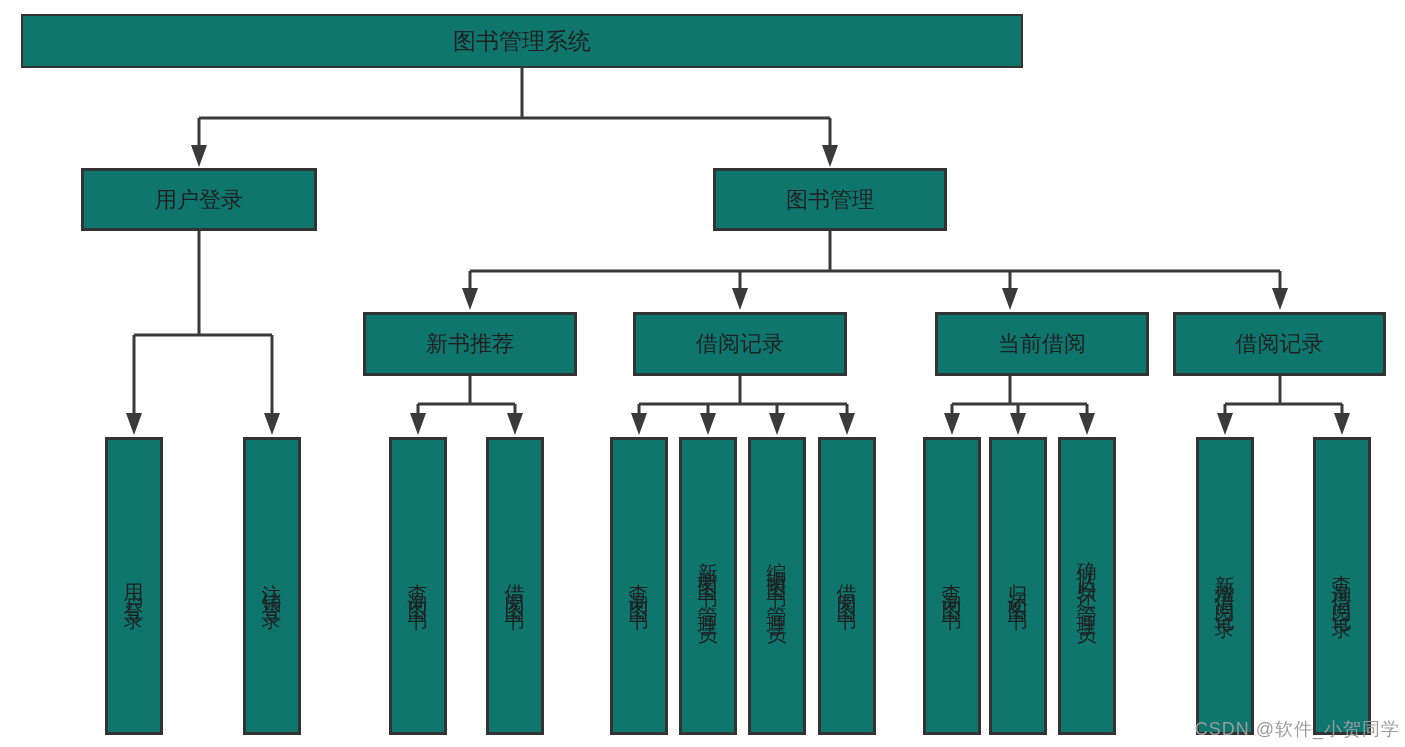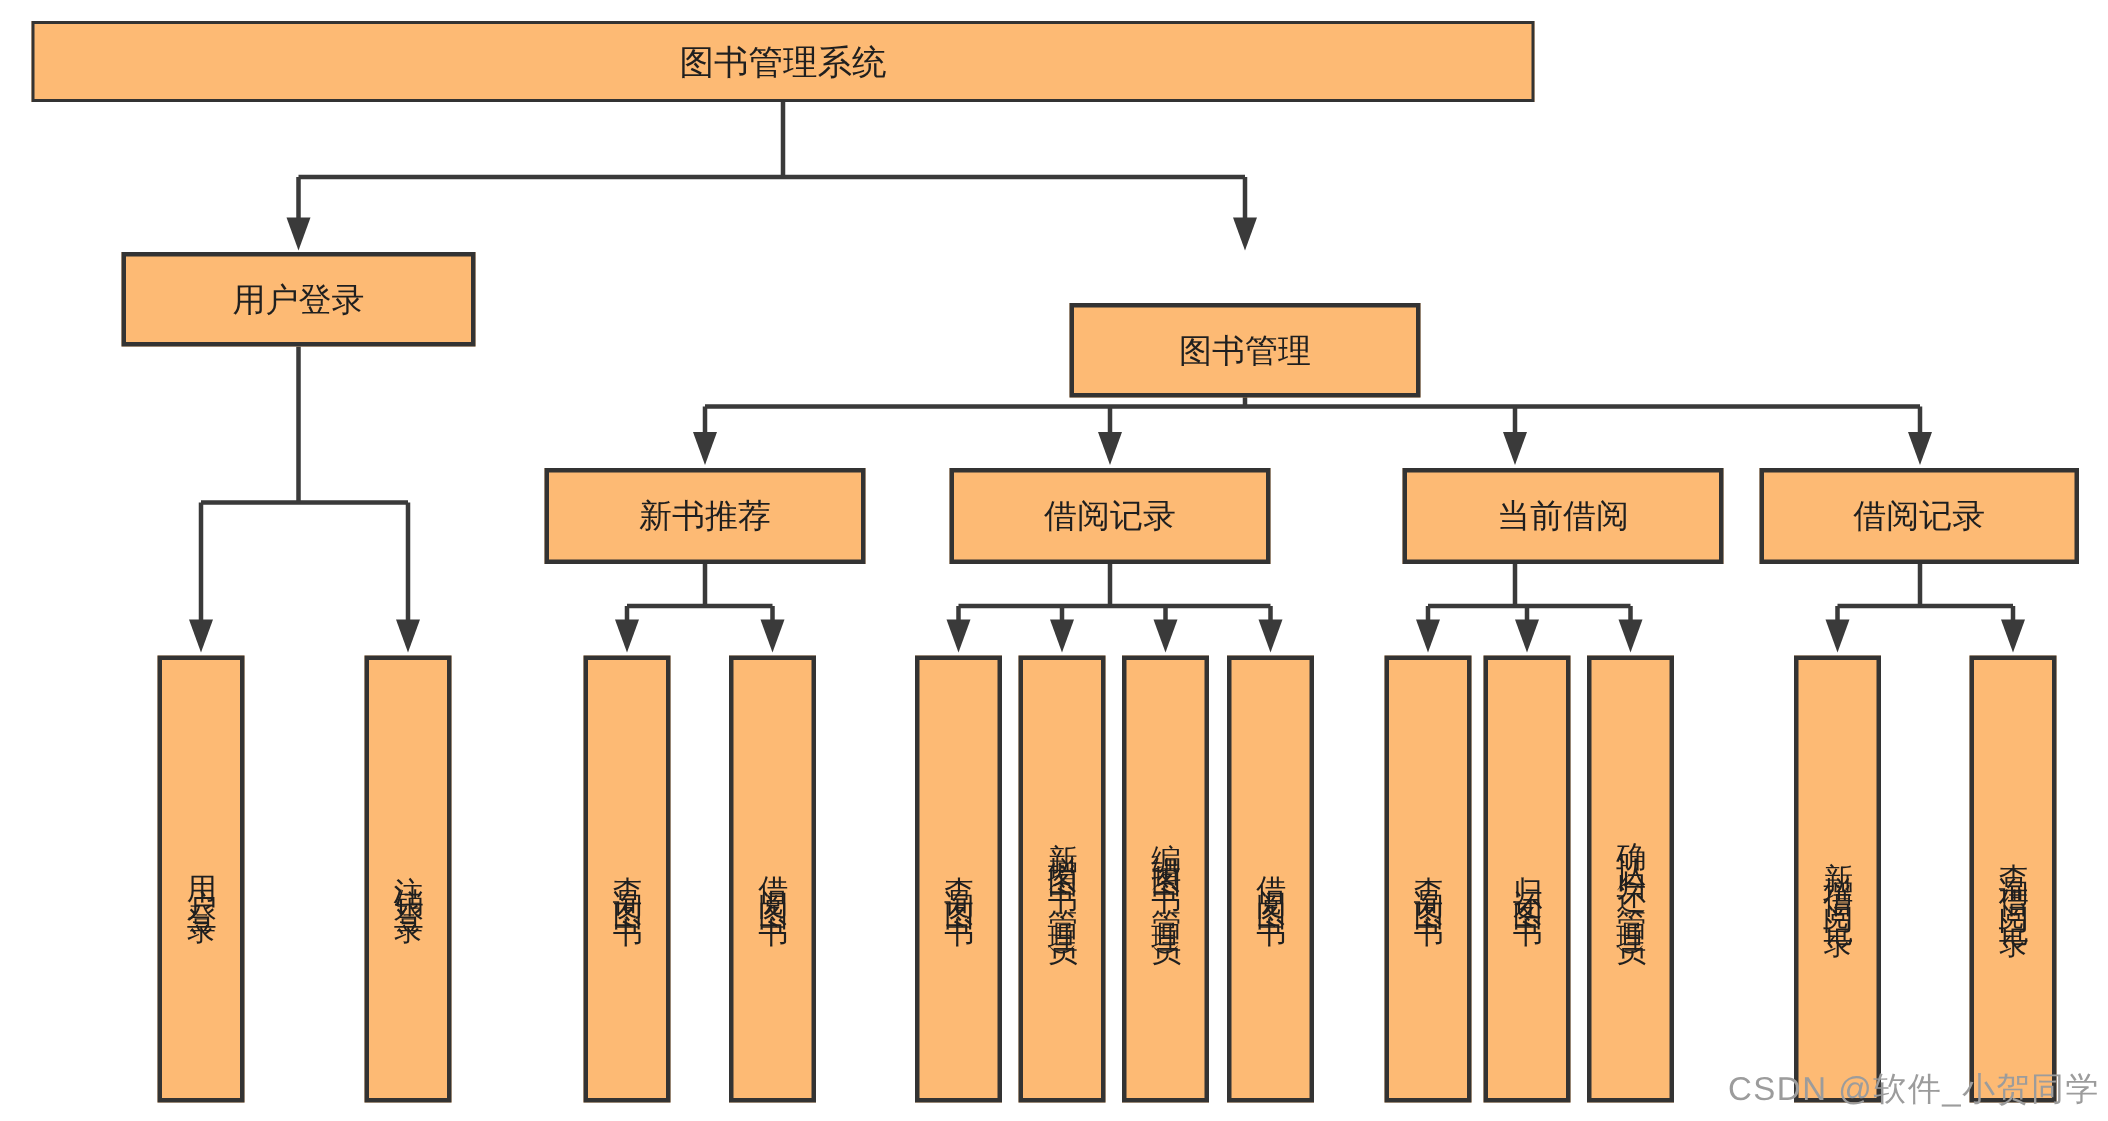--- a/index.html
+++ b/index.html
@@ -12,21 +12,21 @@
     overflow: hidden;
   }
   #connectors {
     position: absolute;
     left: 0; top: 0;
     z-index: 0;
   }
   .box {
     position: absolute;
     box-sizing: border-box;
-    background: #fdba74;
+    background: #0f766e;
     border: 3px solid #333333;
     color: #1f1f1f;
     display: flex;
     align-items: center;
     justify-content: center;
     z-index: 1;
     text-align: center;
   }
   .root-box {
     border-width: 2px;
@@ -42,21 +42,21 @@
     writing-mode: vertical-rl;
     text-orientation: mixed;
     letter-spacing: 0.45em;
     line-height: 1;
     white-space: nowrap;
   }
   #watermark {
     position: absolute;
     right: 5px;
     bottom: 6px;
-    font-size: 22px;
+    font-size: 18px;
     color: #9c9c9c;
     z-index: 2;
     letter-spacing: 1px;
   }
 </style>
 </head>
 <body>
 
 <div id="canvas">
 
@@ -103,21 +103,21 @@
     </g>
   </svg>
 
   <div class="box root-box" style="left:21px; top:14px; width:1002px; height:54px;">
     <span>图书管理系统</span>
   </div>
 
   <div class="box h-box" style="left:81px; top:168px; width:236px; height:63px;">
     <span>用户登录</span>
   </div>
-  <div class="box h-box" style="left:713px; top:168px; width:234px; height:63px;margin-top:34px;">
+  <div class="box h-box" style="left:713px; top:168px; width:234px; height:63px;">
     <span>图书管理</span>
   </div>
 
   <div class="box h-box" style="left:363px; top:312px; width:214px; height:64px;">
     <span>新书推荐</span>
   </div>
   <div class="box h-box" style="left:633px; top:312px; width:214px; height:64px;">
     <span>借阅记录</span>
   </div>
   <div class="box h-box" style="left:903px; top:312px; width:214px; height:64px;margin-left:32px;">

